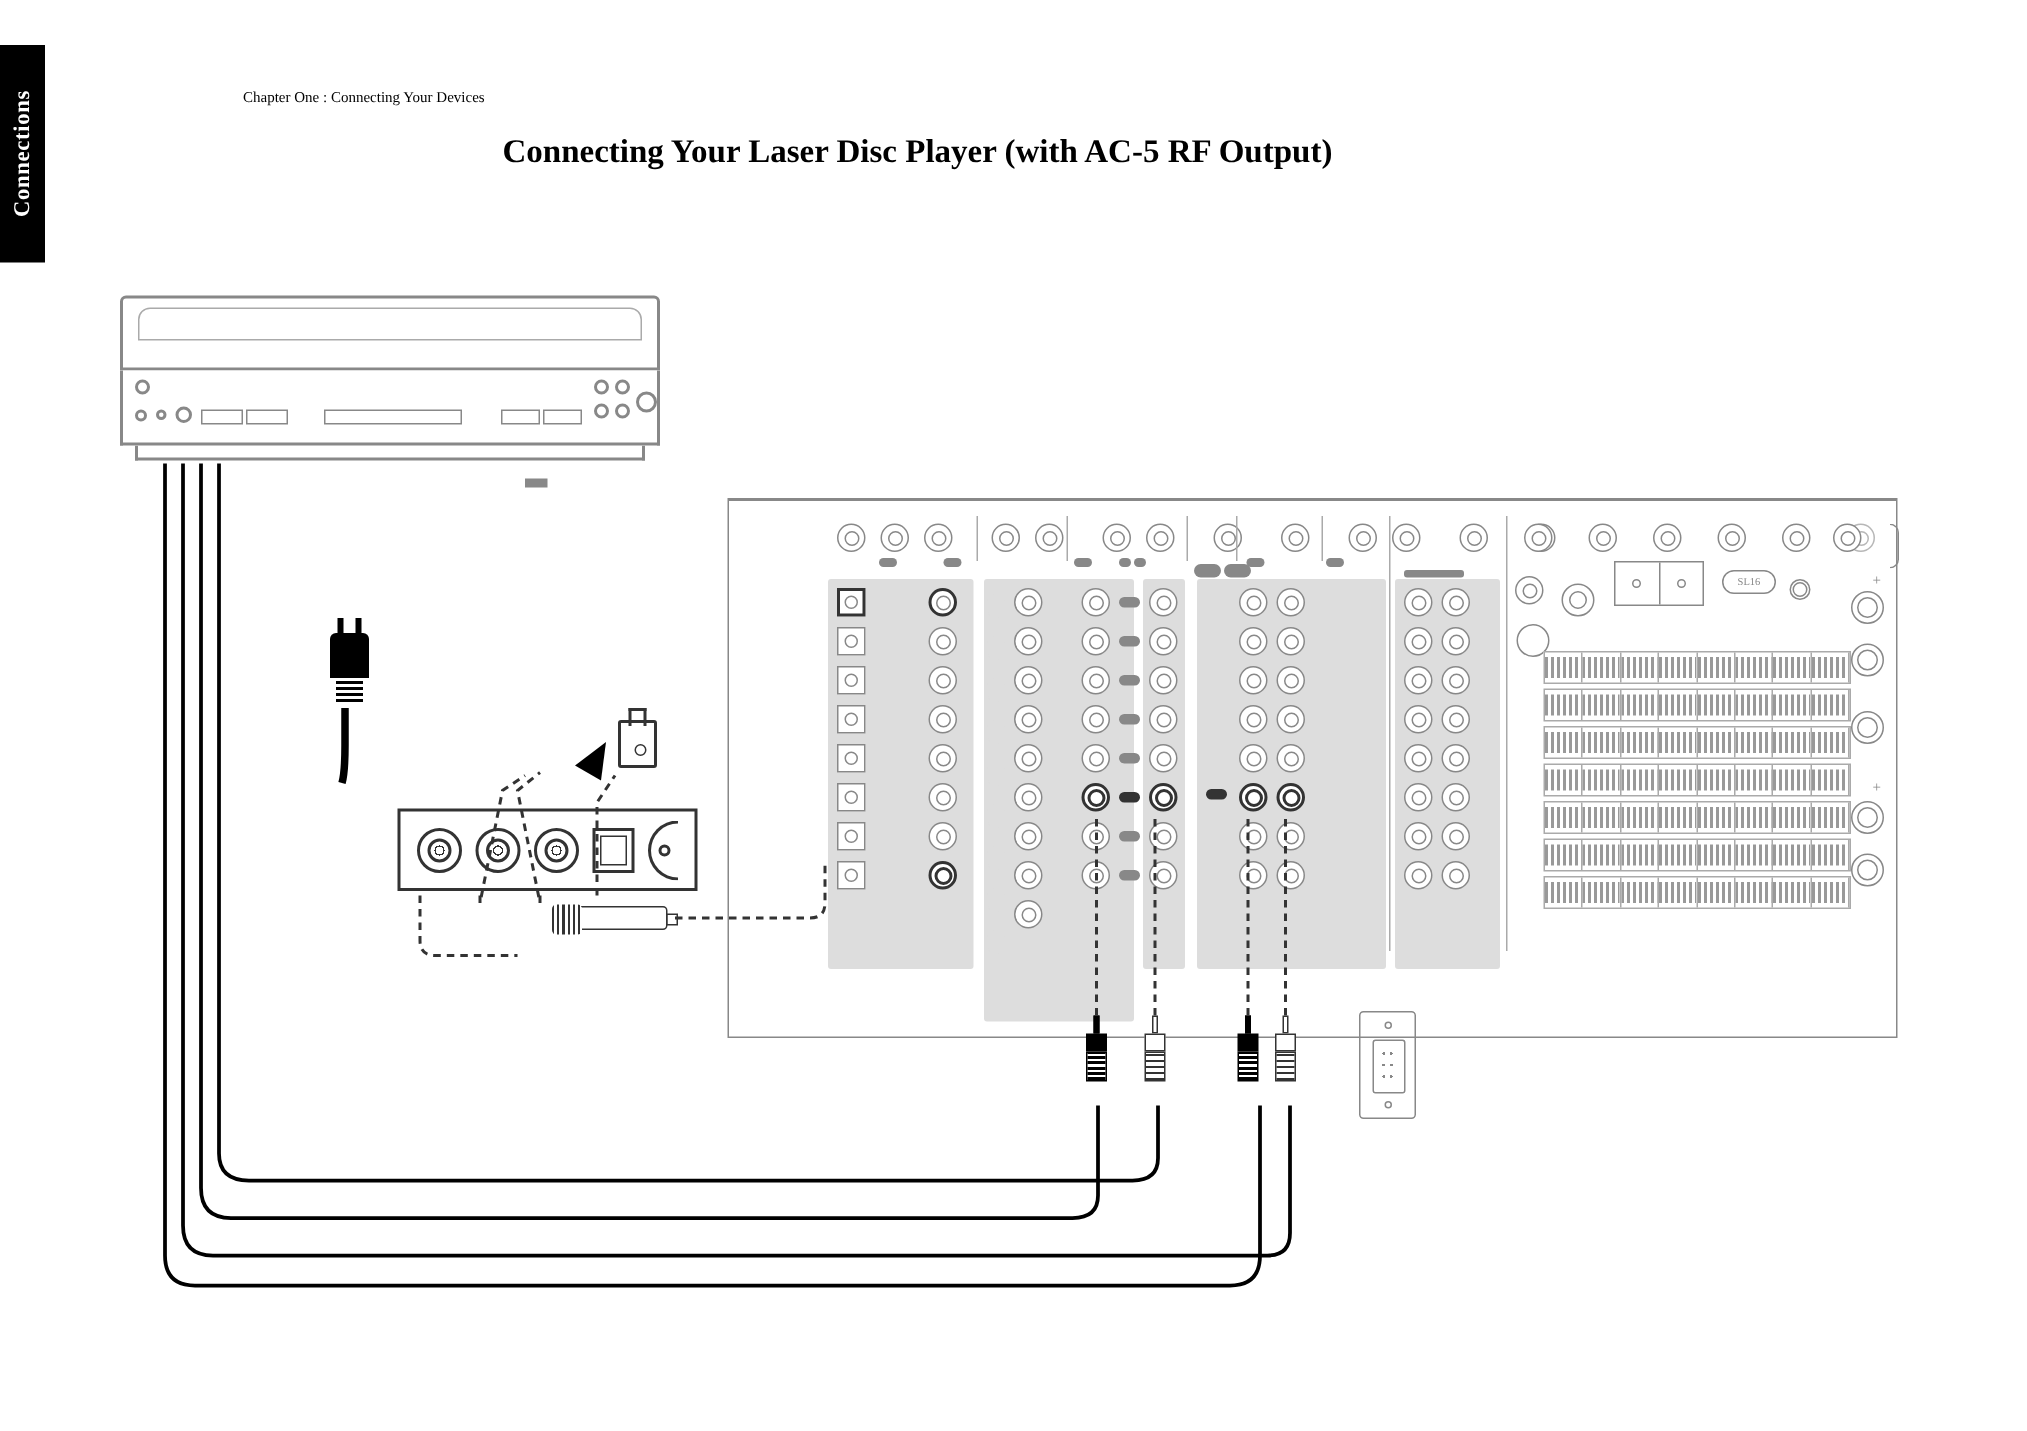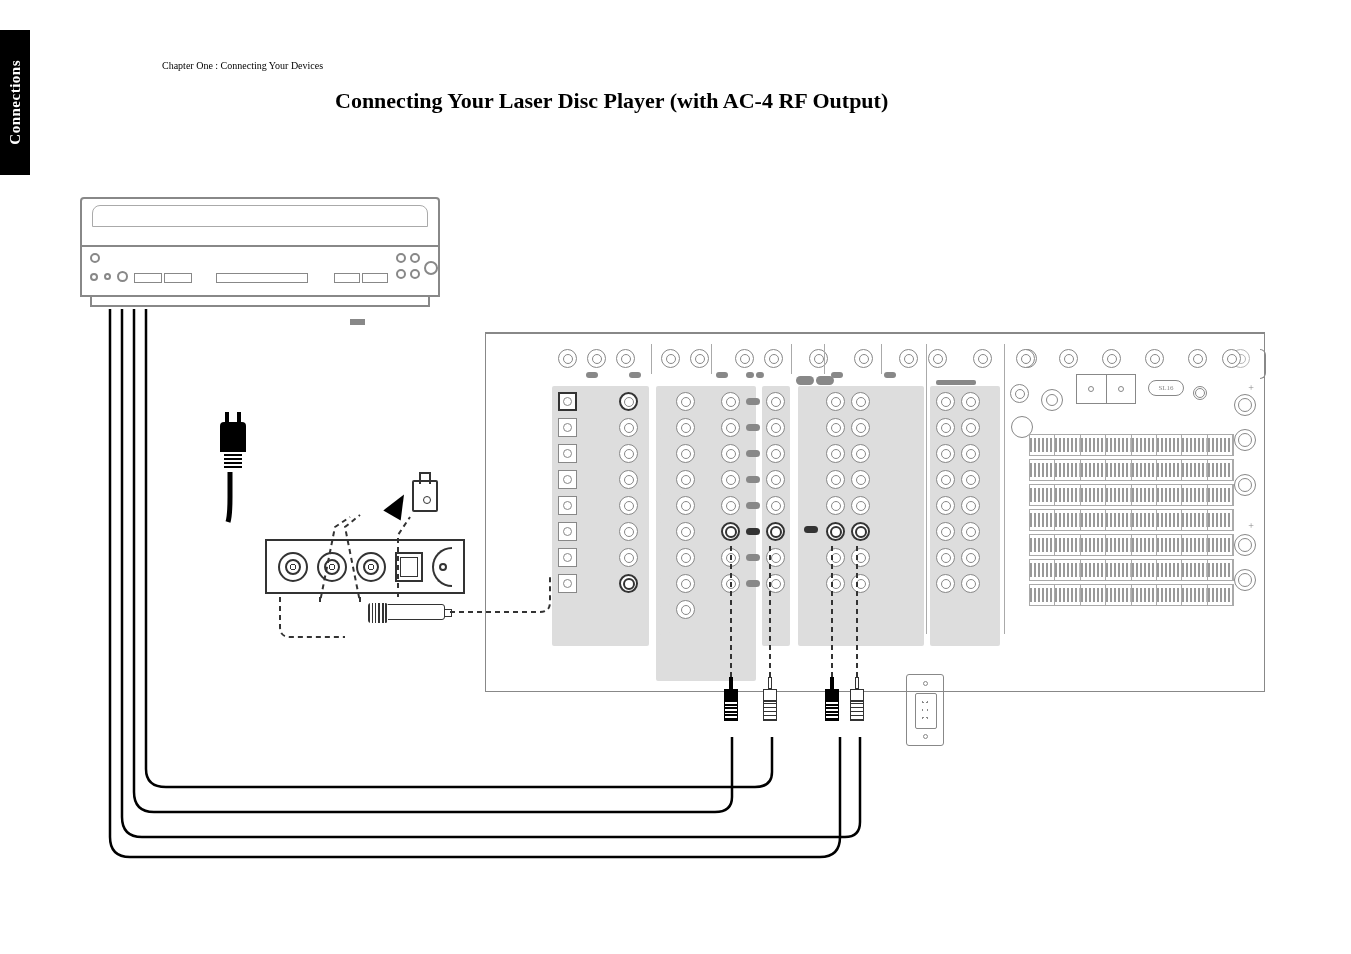--- a/index.html
+++ b/index.html
@@ -531,21 +531,21 @@
   </style>
 </head>
 <body>
 
 <div class="side-tab">
   <span class="side-tab-text">Connections</span>
 </div>
 
 <div class="chapter-header">Chapter One : Connecting Your Devices</div>
 
-<div class="page-title">Connecting Your Laser Disc Player (with AC-4 RF Output)</div>
+<div class="page-title">Connecting Your Laser Disc Player (with AC-5 RF Output)</div>
 
 <div class="diagram-container">
 
   <div class="ld-player">
     <div class="ld-top"></div>
     <div class="ld-bottom">
       <div class="ld-circle" style="left:8px;top:6px;width:10px;height:10px;"></div>
       <div class="ld-circle" style="left:8px;top:26px;width:8px;height:8px;"></div>
       <div class="ld-circle" style="left:22px;top:26px;width:7px;height:7px;"></div>
       <div class="ld-circle" style="left:35px;top:24px;width:11px;height:11px;"></div>

